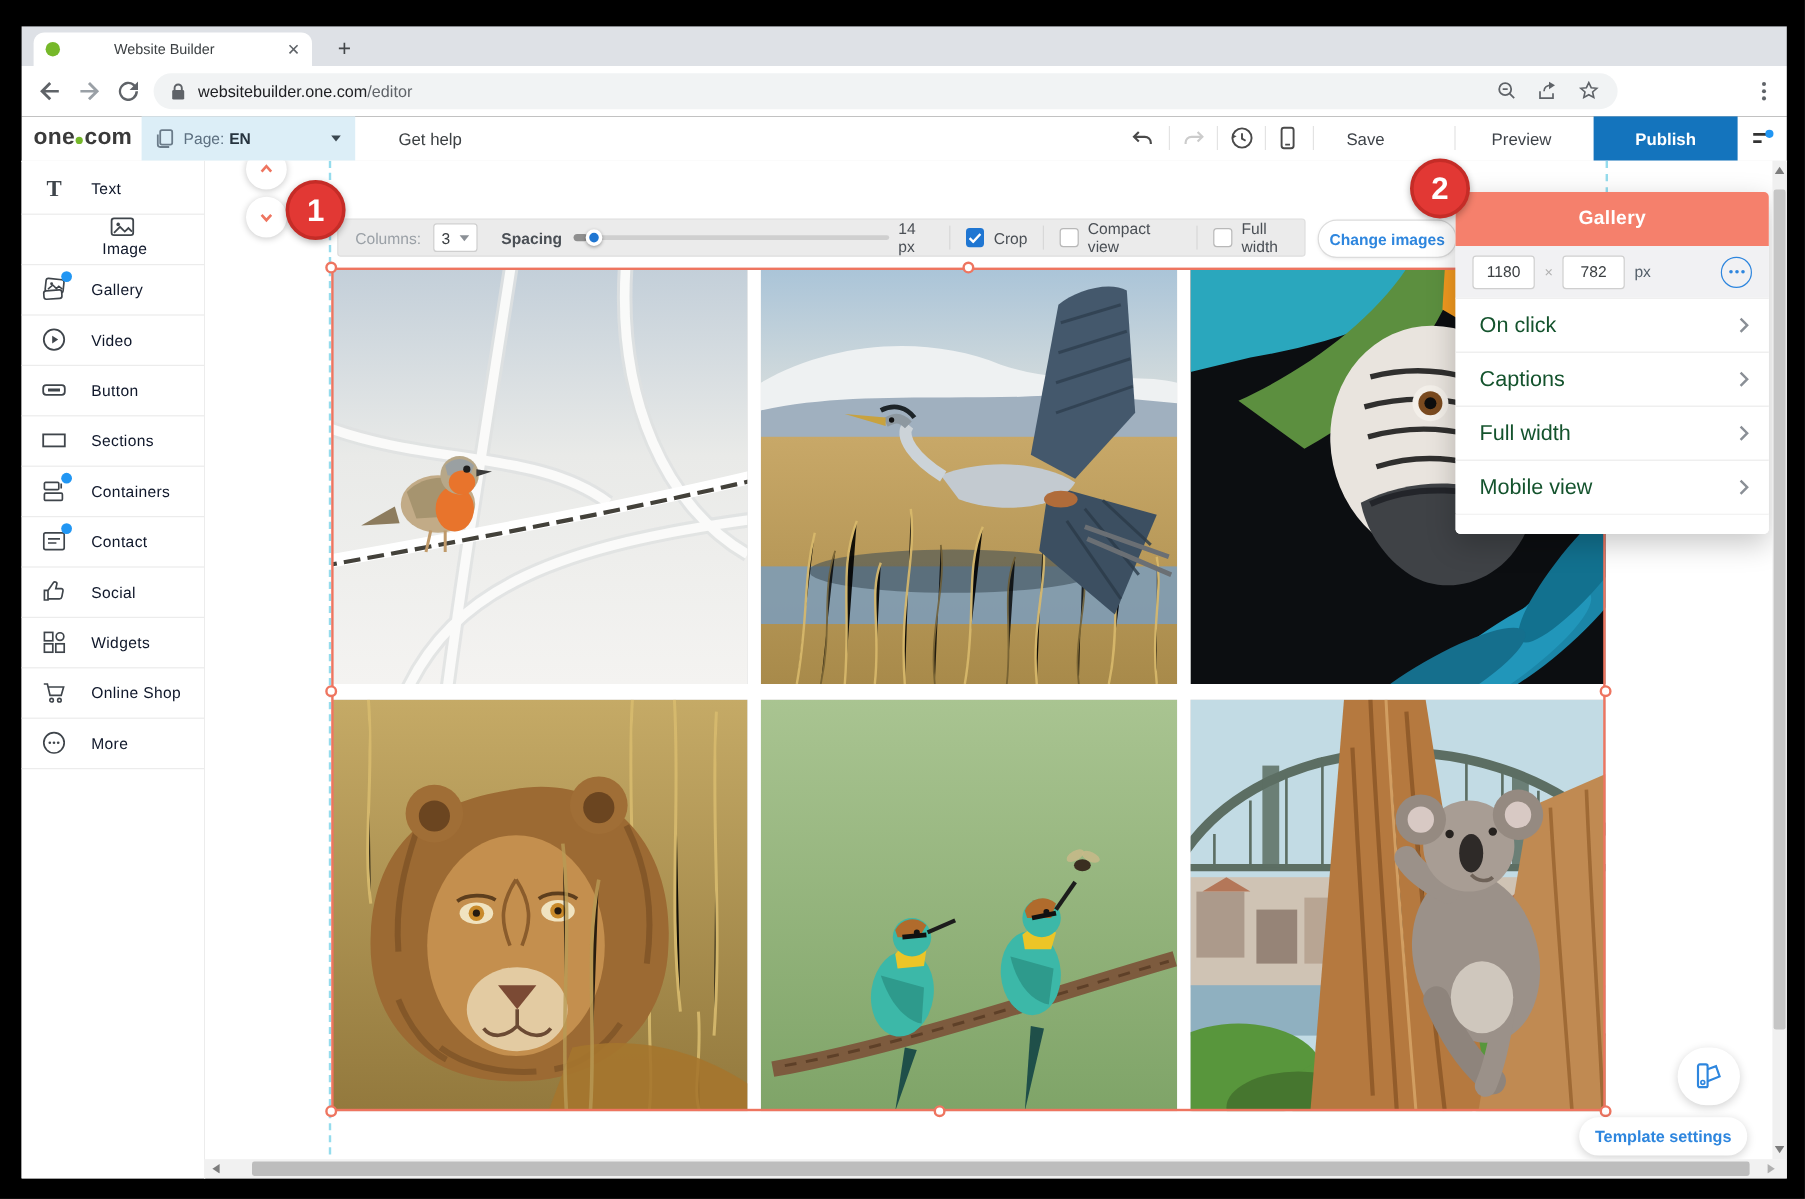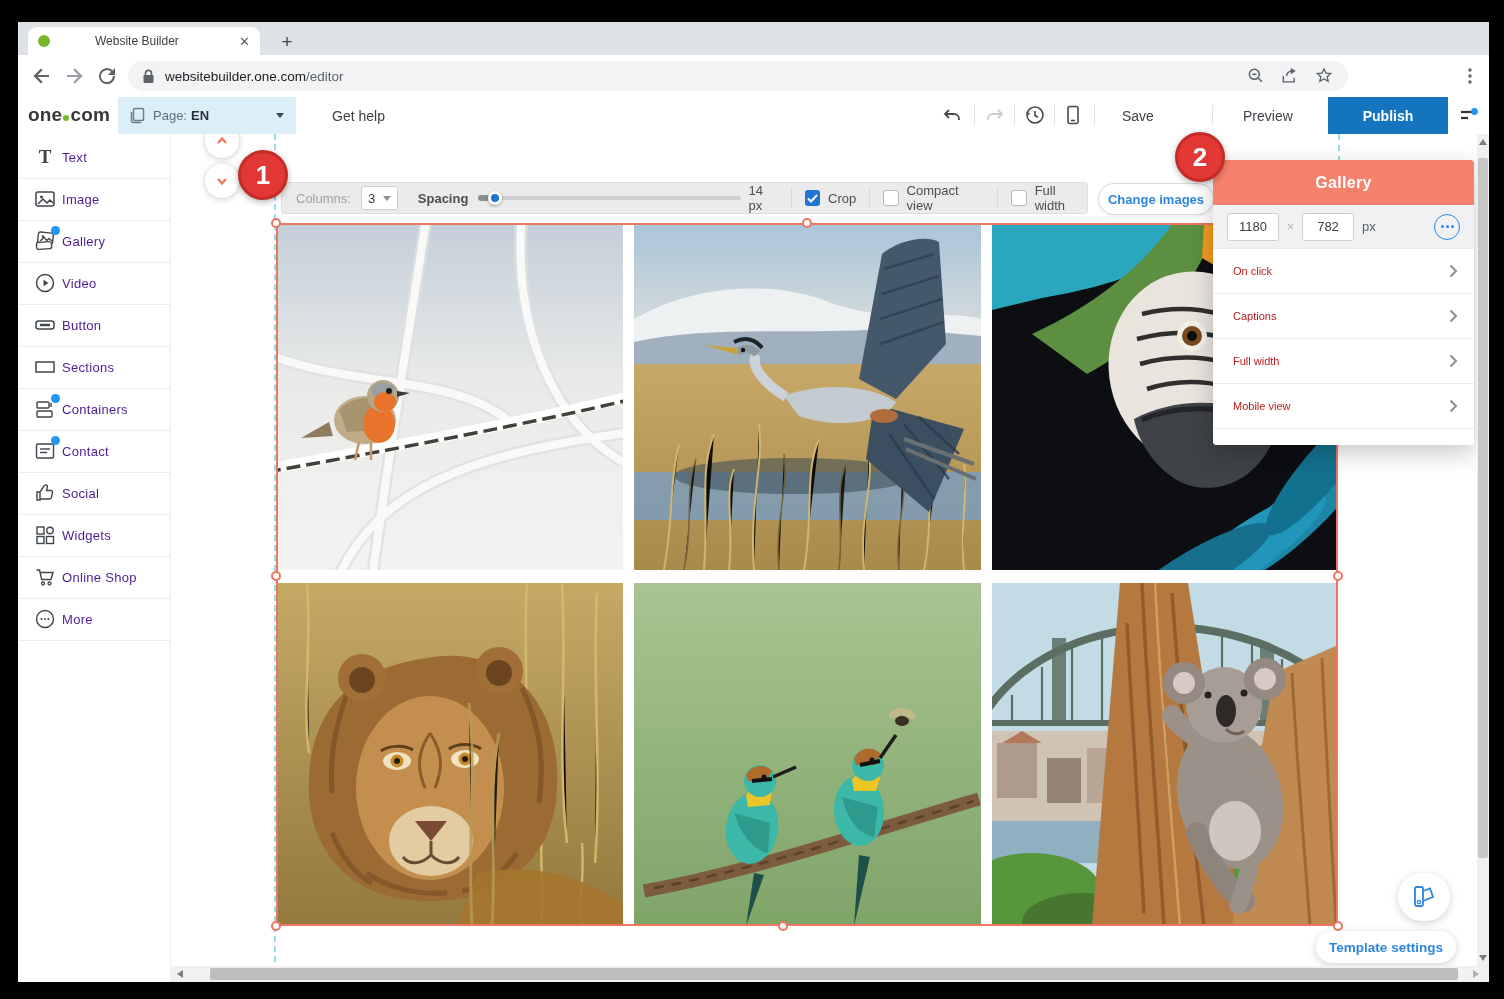--- a/index.html
+++ b/index.html
@@ -40,21 +40,21 @@
   .txtbtn{top:108px;font-size:14px;color:#3e4349;cursor:pointer;}
   .publish{left:1328px;top:97px;width:120px;height:37px;background:var(--publish);color:#fff;font-size:14px;
            font-weight:600;display:flex;align-items:center;justify-content:center;cursor:pointer;}
 
   
   .workarea{left:18px;top:134px;width:1471px;height:848px;background:#fff;}
   .sidebar{left:18px;top:134px;width:152px;height:848px;background:#fff;border-right:1px solid #ececec;}
   .sitem{position:absolute;left:0;width:152px;height:42px;border-bottom:1px solid #ececec;display:flex;
          align-items:center;cursor:pointer;}
   .sitem .ic{width:22px;height:22px;margin-left:16px;position:relative;}
-  .sitem .lb{font-size:13px;color:#4c1d95;letter-spacing:.3px;margin-left:6px;}
+  .sitem .lb{font-size:13px;color:#0f172a;letter-spacing:.3px;margin-left:20px;}
   .bdot{position:absolute;right:-4px;top:-4px;width:9px;height:9px;border-radius:50%;background:var(--dot);}
 
   
   .canvas{left:171px;top:134px;width:1306px;height:832px;background:#fff;overflow:hidden;}
   .guide{position:absolute;width:0;border-left:2px dashed var(--guide);opacity:.9;}
   .circbtn{position:absolute;width:34px;height:34px;border-radius:50%;background:#fff;
            box-shadow:0 1px 6px rgba(0,0,0,.22);display:flex;align-items:center;justify-content:center;cursor:pointer;}
   .badge{position:absolute;width:50px;height:50px;border-radius:50%;background:var(--badge);
          border:3px solid var(--badge-border);box-sizing:border-box;color:#fff;font-size:26px;font-weight:700;
          display:flex;align-items:center;justify-content:center;box-shadow:0 2px 6px rgba(0,0,0,.3);z-index:40;}
@@ -93,21 +93,21 @@
   .psize{height:43px;background:#f1f1f3;display:flex;align-items:center;padding:0 14px;box-sizing:border-box;}
   .pin{width:52px;height:28px;border:1px solid #cfcfcf;border-radius:3px;background:#fff;font-size:13px;color:#3c4043;
        text-align:center;font-family:"Liberation Sans",sans-serif;box-sizing:border-box;}
   .ptimes{color:#b0b0b0;font-size:12px;margin:0 8px;}
   .ppx{color:#55606a;font-size:13px;margin-left:8px;}
   .pell{margin-left:auto;width:26px;height:26px;border-radius:50%;border:1.5px solid var(--link);box-sizing:border-box;
         display:flex;align-items:center;justify-content:center;gap:2px;cursor:pointer;}
   .pell i{width:3px;height:3px;border-radius:50%;background:var(--link);}
   .prow{height:45px;border-top:1px solid #ebebeb;display:flex;align-items:center;padding:0 16px 0 20px;
         box-sizing:border-box;cursor:pointer;background:#fff;}
-  .prow .pl{font-size:11px;color:#b91c1c;flex:1;}
+  .prow .pl{font-size:18px;color:#14532d;flex:1;}
   .pfoot{height:16px;border-top:1px solid #ebebeb;border-radius:0 0 4px 4px;background:#fff;}
 
   
   .fab{left:1398px;top:873px;width:52px;height:48px;border-radius:26px;background:#fff;
        box-shadow:0 2px 8px rgba(0,0,0,.18);display:flex;align-items:center;justify-content:center;z-index:35;cursor:pointer;}
   .tmpl{left:1316px;top:931px;width:140px;height:32px;border-radius:17px;background:#fff;
         box-shadow:0 2px 8px rgba(0,0,0,.18);display:flex;align-items:center;justify-content:center;
         font-size:13.5px;font-weight:700;color:var(--link);z-index:35;cursor:pointer;}
 
   
@@ -254,21 +254,21 @@
 
   <div class="abs sidebar">
     <div class="sitem" style="top:2px;">
       <span class="ic">
           <svg viewBox="0 0 22 22">
             <text x="11" y="17" text-anchor="middle" font-family="Liberation Serif,serif" font-size="19" font-weight="bold" fill="#3f454b">T</text>
           </svg>
         </span>
       <span class="lb">Text</span>
       </div>
-    <div class="sitem" style="top:44px;">
+    <div class="sitem" style="top:44px;flex-direction:column;">
       <span class="ic">
           <svg viewBox="0 0 22 22">
             <rect x="2" y="4" width="18" height="14" rx="2" fill="none" stroke="#3f454b" stroke-width="1.5"></rect>
             <circle cx="7.5" cy="9" r="1.5" fill="#3f454b"></circle>
             <path d="M4 16l5-5 4 4 3-3 3 3" fill="none" stroke="#3f454b" stroke-width="1.5"></path>
           </svg>
         </span>
       <span class="lb">Image</span>
       </div>
     <div class="sitem" style="top:86px;">

